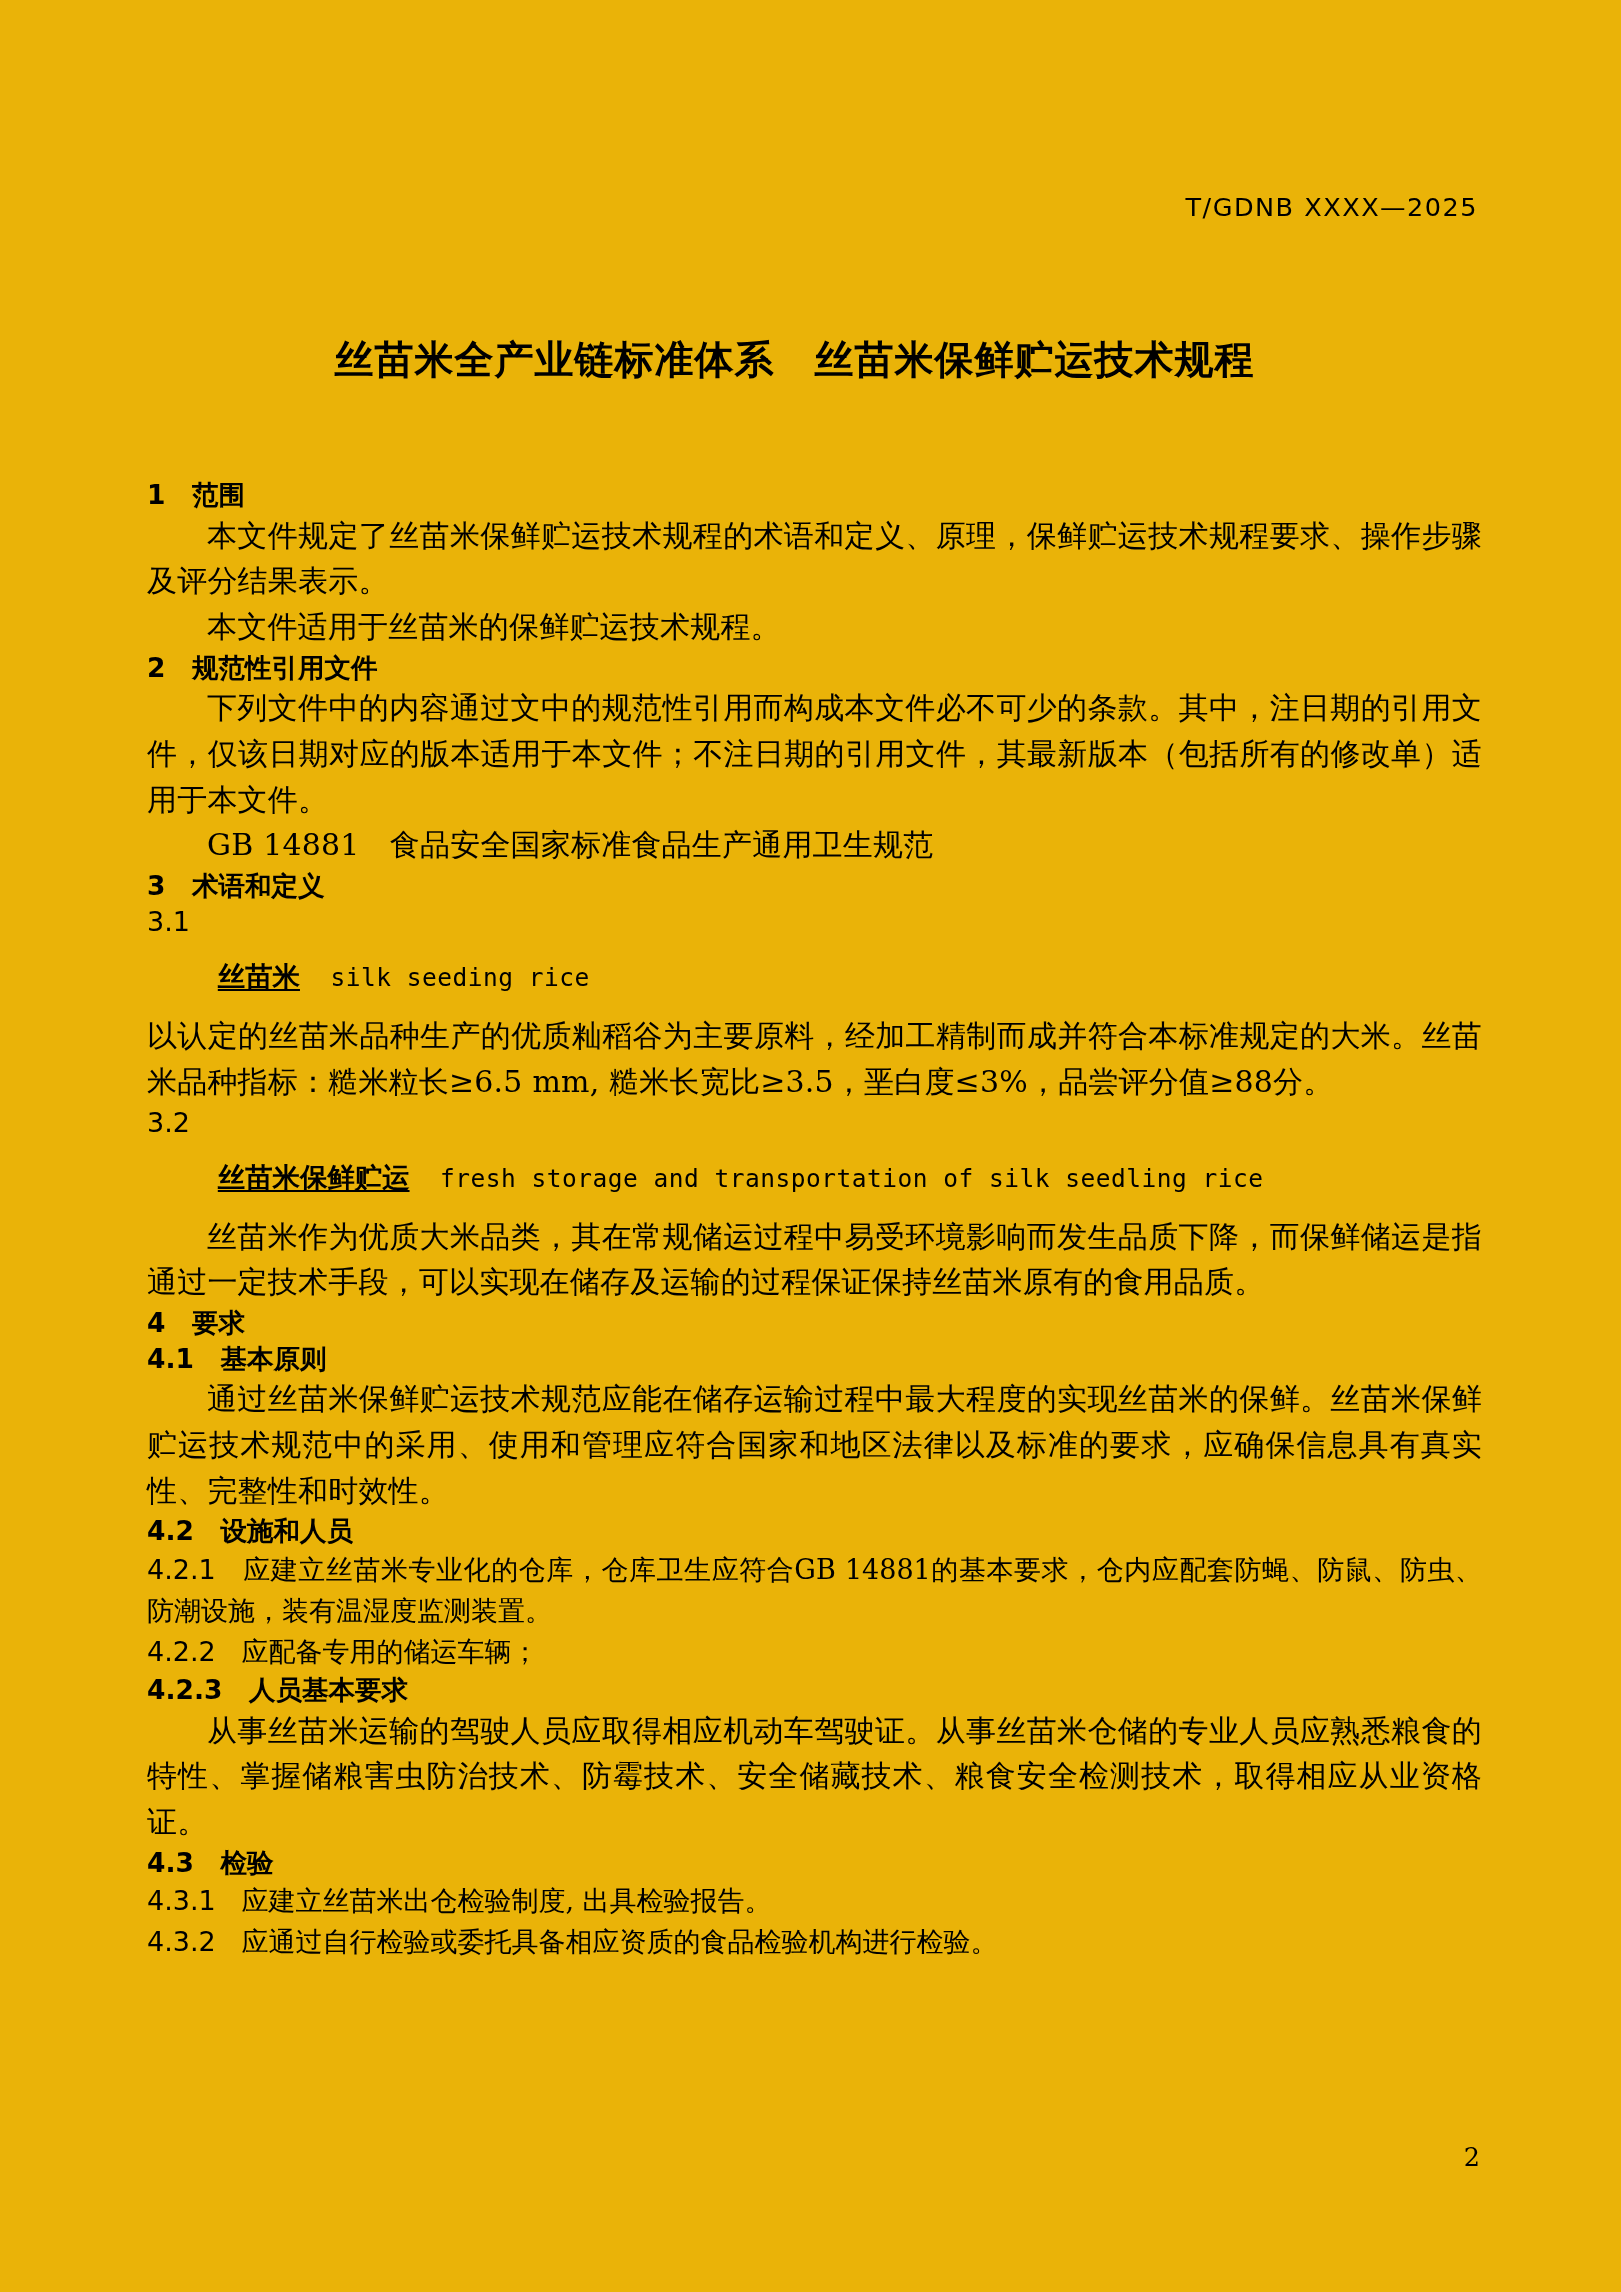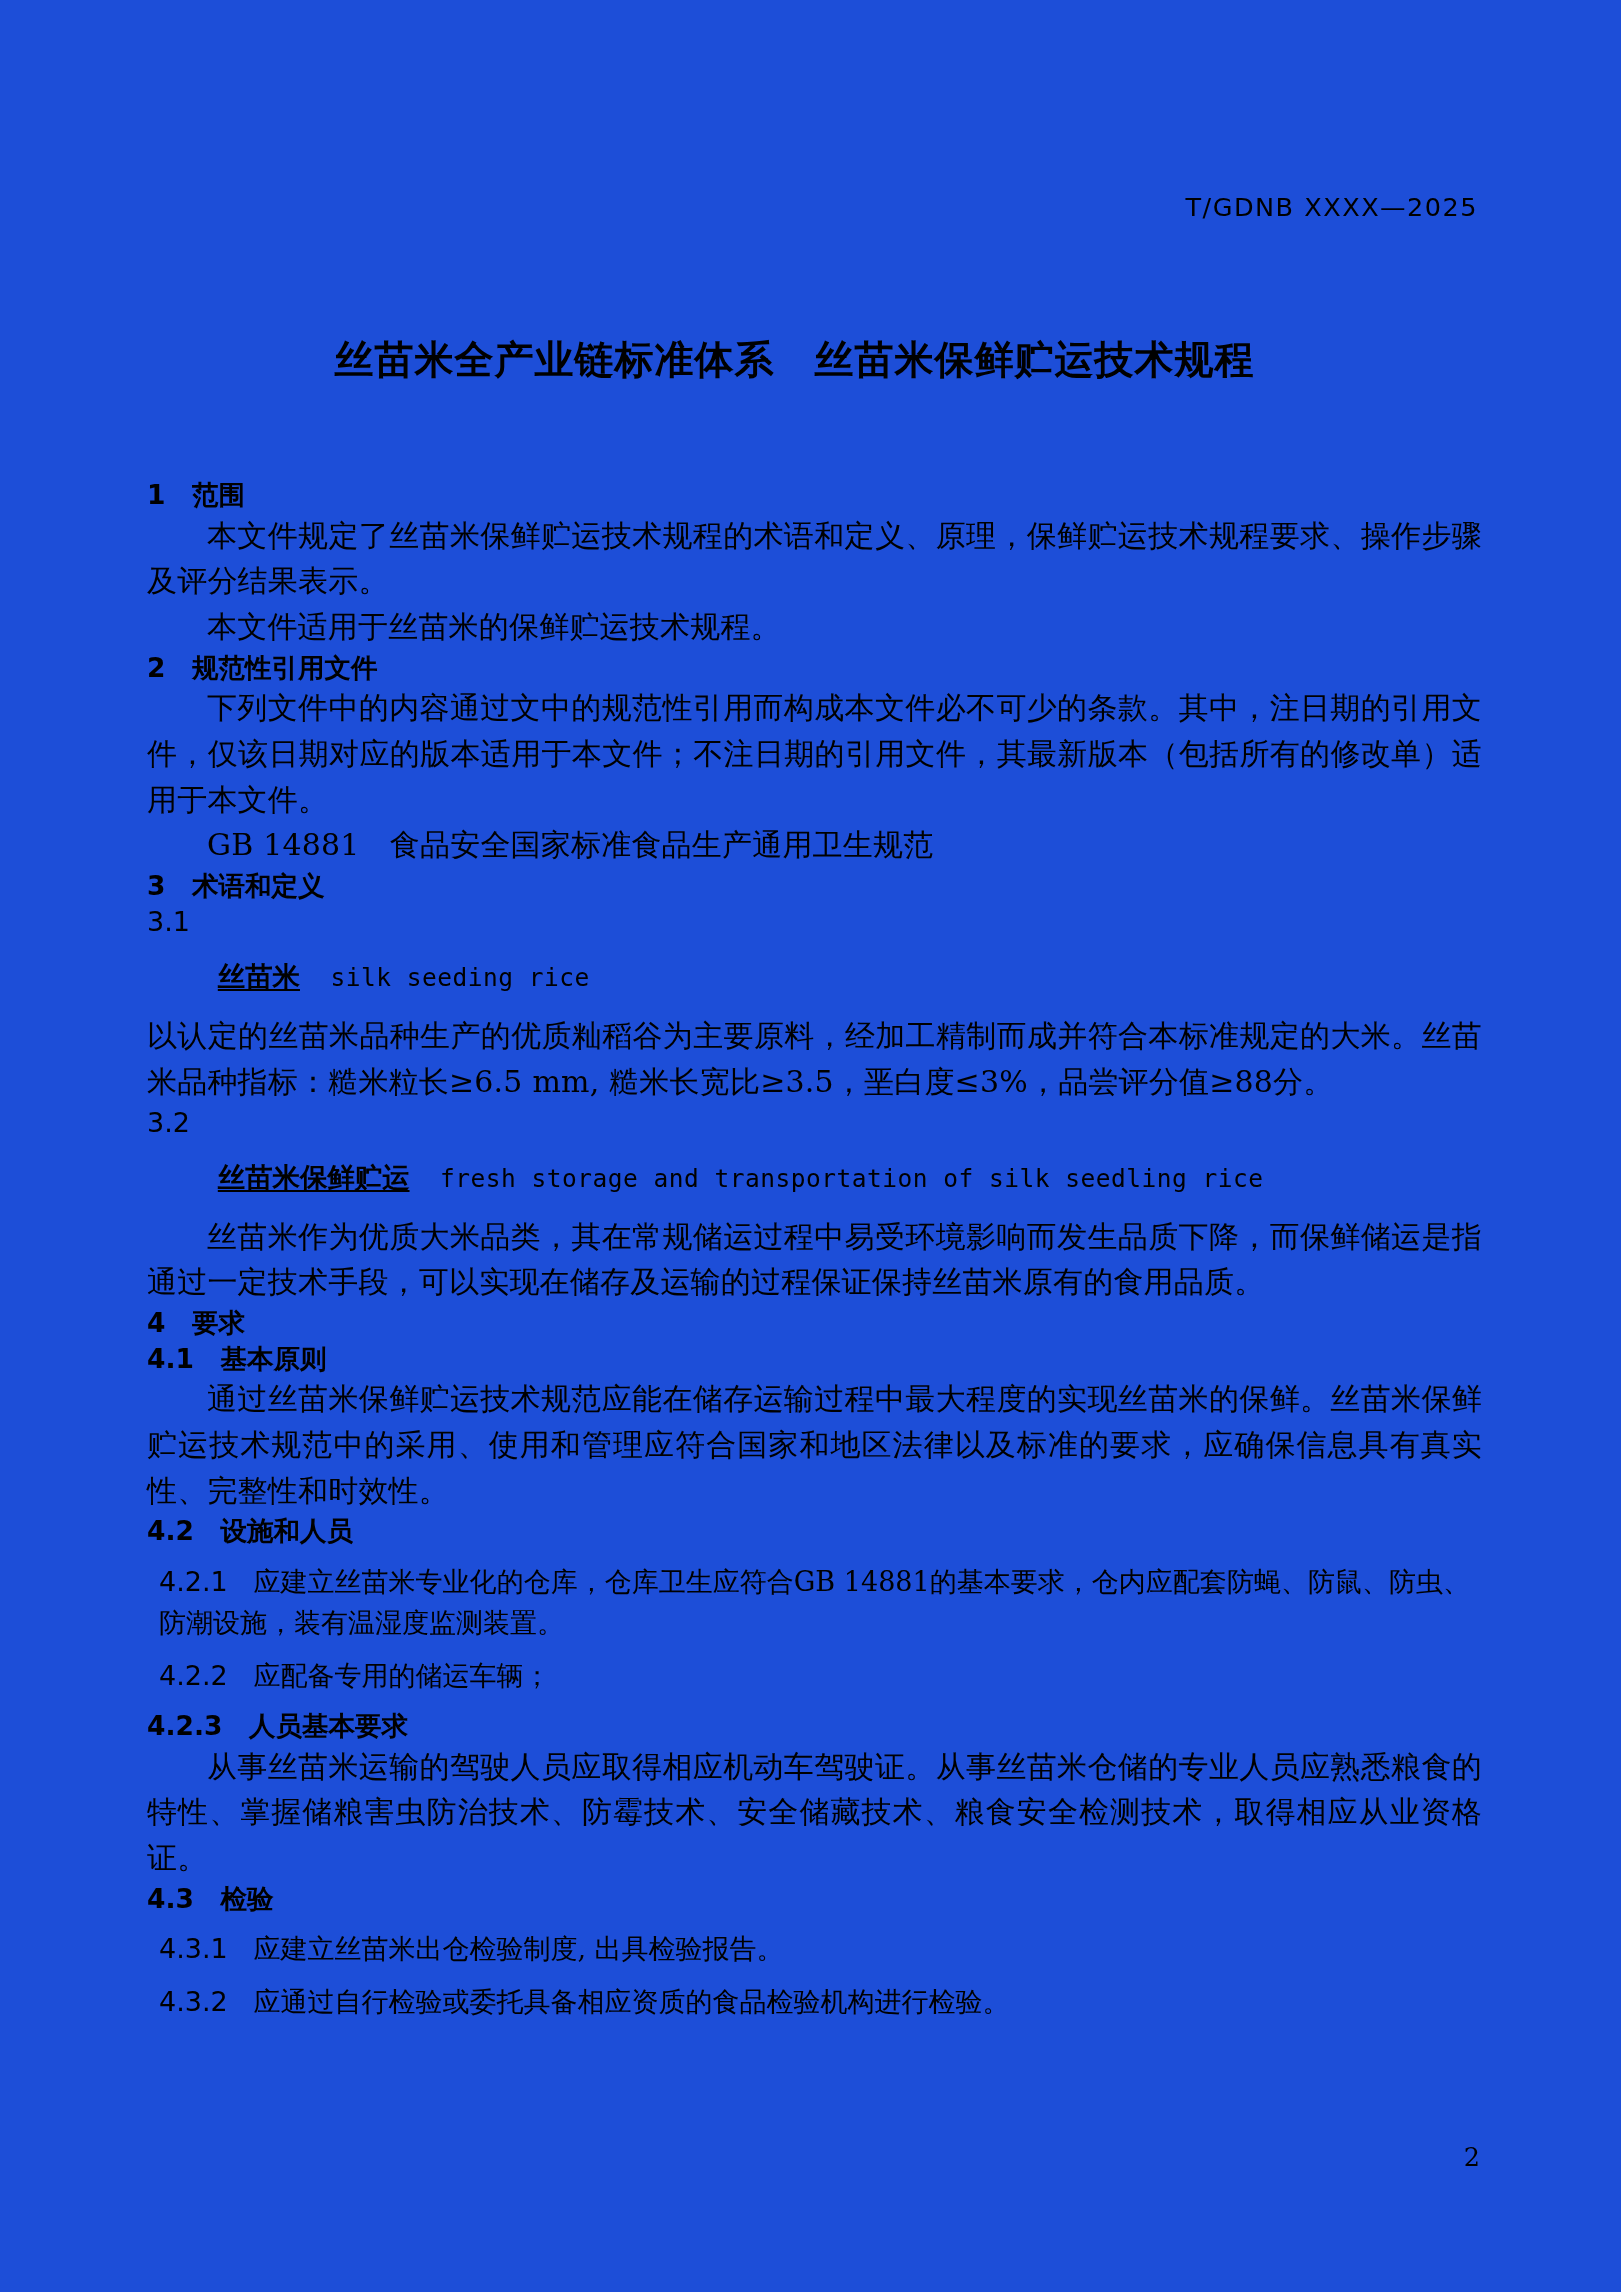--- a/index.html
+++ b/index.html
@@ -8,21 +8,21 @@
     background: #ffffff;
   }
   body {
     font-family: "DejaVu Serif", "Liberation Serif", serif;
     color: #000000;
   }
   .page {
     position: relative;
     width: 1621px;
     height: 2293px;
-    background: #1d4ed8;
+    background: #eab308;
     box-sizing: border-box;
     padding: 0;
     overflow: hidden;
   }
 
   
   .doc-header {
     position: absolute;
     left: 145px;
     top: 192px;
@@ -104,21 +104,21 @@
   }
   .term-en {
     font-family: "DejaVu Sans Mono", "Liberation Mono", monospace;
     font-size: 24.5px;
     letter-spacing: 0.5px;
   }
 
   .clause-para {
     font-size: 27px;
     line-height: 1.52;
-    margin: 12px;
+    margin: 0;
     padding: 0;
     text-align: justify;
     text-justify: inter-ideograph;
   }
   .clause-num {
     font-family: "DejaVu Sans", "Liberation Sans", sans-serif;
   }
 
   
   .page-number {

